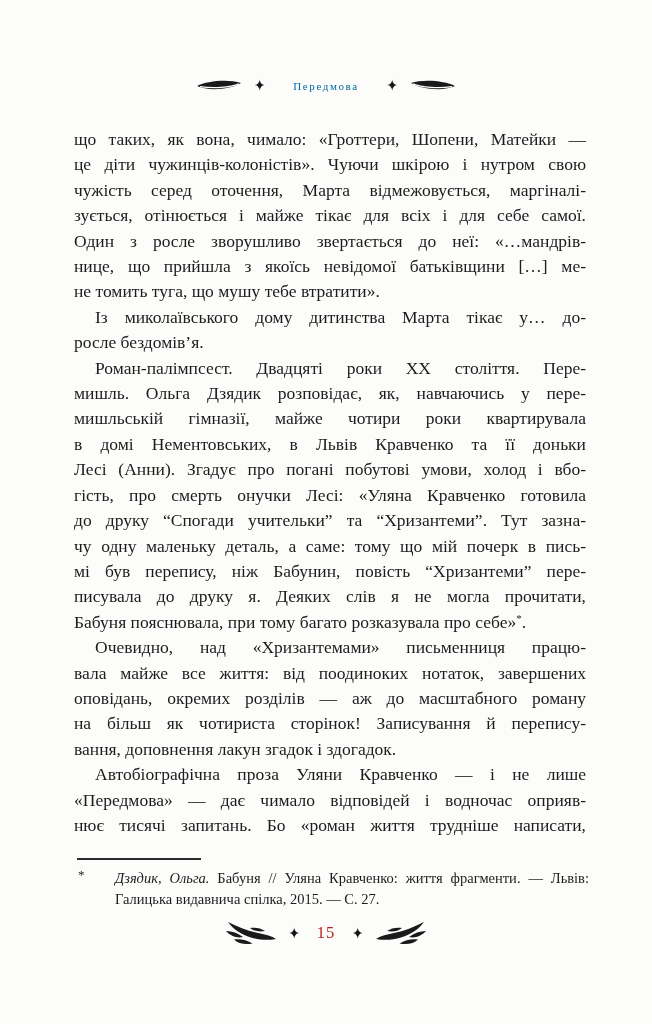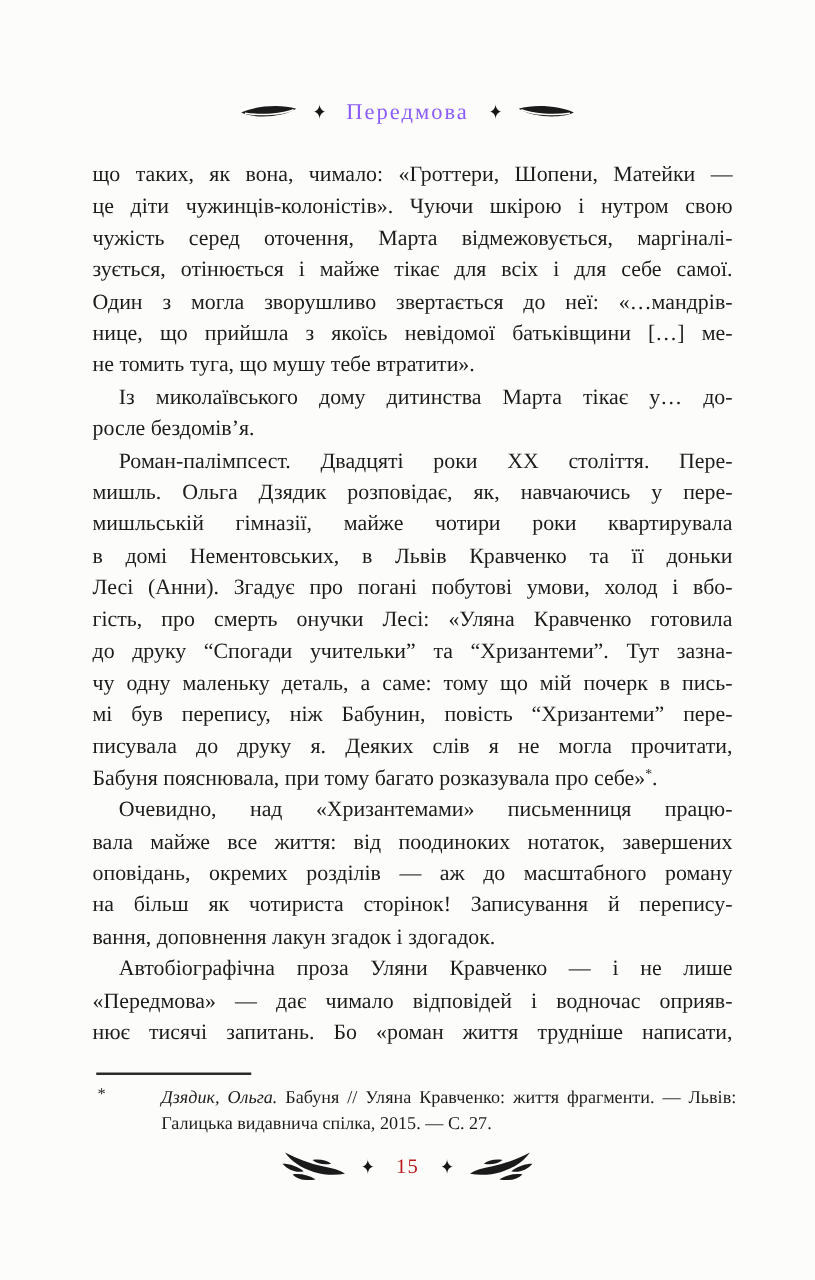--- a/index.html
+++ b/index.html
@@ -16,24 +16,24 @@
     overflow: hidden;
   }
 
   
   .chapter-header {
     position: absolute; top: 79px; left: 0; right: 0;
     display: flex; justify-content: center; align-items: center;
     gap: 12px;
   }
   .chapter-title {
-    margin: 0 4px;
-    font-size: 18px; font-weight: 400;
+    margin: 0 16px;
+    font-size: 11px; font-weight: 400;
     letter-spacing: 1.6px;
-    color: #8b5cf6;
+    color: #0369a1;
   }
   .orn-leaf svg, .orn-branch svg { display: block; }
   .flip { transform: scaleX(-1); }
   .diamond {
     font-size: 13px; line-height: 1; color: #161616;
     transform: scaleY(1.25);
   }
 
   
   .textblock {
@@ -58,21 +58,21 @@
     border-top: 2px solid #2b2b2b;
   }
   .footnote {
     position: absolute; left: 77px; top: 868px; width: 512px;
     font-size: 14.5px; line-height: 20.5px;
   }
   .fnmark {
     position: absolute; left: 1px; top: -3px;
     font-size: 13px; color: #1c1c1c;
   }
-  .fntext { margin-left: 52px; }
+  .fntext { margin-left: 38px; }
   .fntext .ital { font-style: italic; }
 
   
   .page-footer {
     position: absolute; top: 919px; left: 0; right: 0;
     display: flex; justify-content: center; align-items: center;
     gap: 11px;
   }
   .page-number {
     font-size: 16.5px; color: #b91c1c;
@@ -104,21 +104,21 @@
     </span>
   </header>
 
   <main class="textblock">
 
     <p class="para">
       <span class="ln j">що таких, як вона, чимало: «Гроттери, Шопени, Матейки —</span>
       <span class="ln j">це діти чужинців-колоністів». Чуючи шкірою і нутром свою</span>
       <span class="ln j">чужість серед оточення, Марта відмежовується, маргіналі-</span>
       <span class="ln j">зується, отінюється і майже тікає для всіх і для себе самої.</span>
-      <span class="ln j">Один з могла зворушливо звертається до неї: «…мандрів-</span>
+      <span class="ln j">Один з росле зворушливо звертається до неї: «…мандрів-</span>
       <span class="ln j">нице, що прийшла з якоїсь невідомої батьківщини […] ме-</span>
       <span class="ln last">не томить туга, що мушу тебе втратити».</span>
     </p>
 
     <p class="para">
       <span class="ln j indent">Із миколаївського дому дитинства Марта тікає у… до-</span>
       <span class="ln last">росле бездомів’я.</span>
     </p>
 
     <p class="para">

